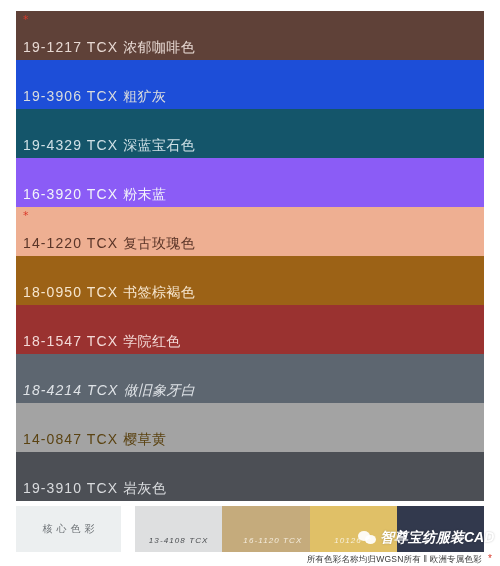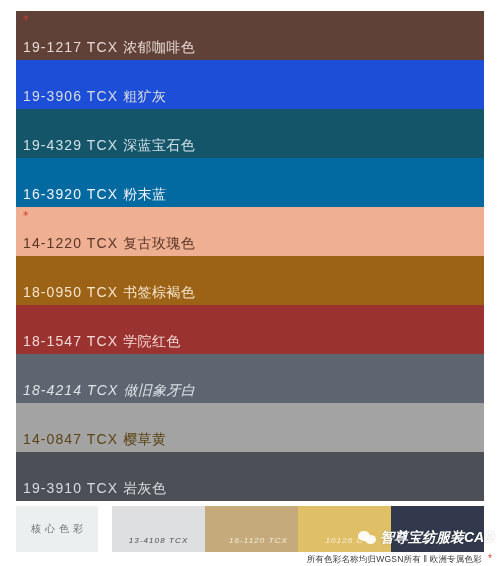--- a/index.html
+++ b/index.html
@@ -66,21 +66,21 @@
   
   #core-bar {
     position: absolute;
     left: 16px;
     top: 506px;
     width: 468px;
     height: 46px;
     display: flex;
   }
   #core-title {
-    width: 82px;
+    width: 105px;
     background: #eceff0;
     display: flex;
     align-items: center;
     justify-content: center;
     font-size: 10px;
     letter-spacing: 4px;
     color: #6a6f73;
     box-sizing: border-box;
     padding-left: 4px;
   }
@@ -173,21 +173,21 @@
       <div class="swatch" style="background: rgb(95, 65, 56);">
         <span class="star">*</span>
         <div class="swatch-label" style="color: rgb(231, 217, 211);"><span class="swatch-code">19-1217 TCX</span><span class="swatch-name">浓郁咖啡色</span></div>
       </div>
       <div class="swatch" style="background: #1d4ed8;">
         <div class="swatch-label" style="color: rgb(217, 220, 221);"><span class="swatch-code">19-3906 TCX</span><span class="swatch-name">粗犷灰</span></div>
       </div>
       <div class="swatch" style="background: rgb(20, 85, 106);">
         <div class="swatch-label" style="color: rgb(207, 224, 230);"><span class="swatch-code">19-4329 TCX</span><span class="swatch-name">深蓝宝石色</span></div>
       </div>
-      <div class="swatch" style="background: #0369a1;">
+      <div class="swatch" style="background: #8b5cf6;">
         <div class="swatch-label" style="color: rgb(242, 244, 250);"><span class="swatch-code">16-3920 TCX</span><span class="swatch-name">粉末蓝</span></div>
       </div>
       <div class="swatch" style="background: rgb(238, 175, 146);">
         <span class="star">*</span>
         <div class="swatch-label" style="color: rgb(90, 53, 40);"><span class="swatch-code">14-1220 TCX</span><span class="swatch-name">复古玫瑰色</span></div>
       </div>
       <div class="swatch" style="background: rgb(156, 98, 22);">
         <div class="swatch-label" style="color: rgb(246, 230, 207);"><span class="swatch-code">18-0950 TCX</span><span class="swatch-name">书签棕褐色</span></div>
       </div>
       <div class="swatch" style="background: rgb(154, 50, 48); padding-left: 23px;">

